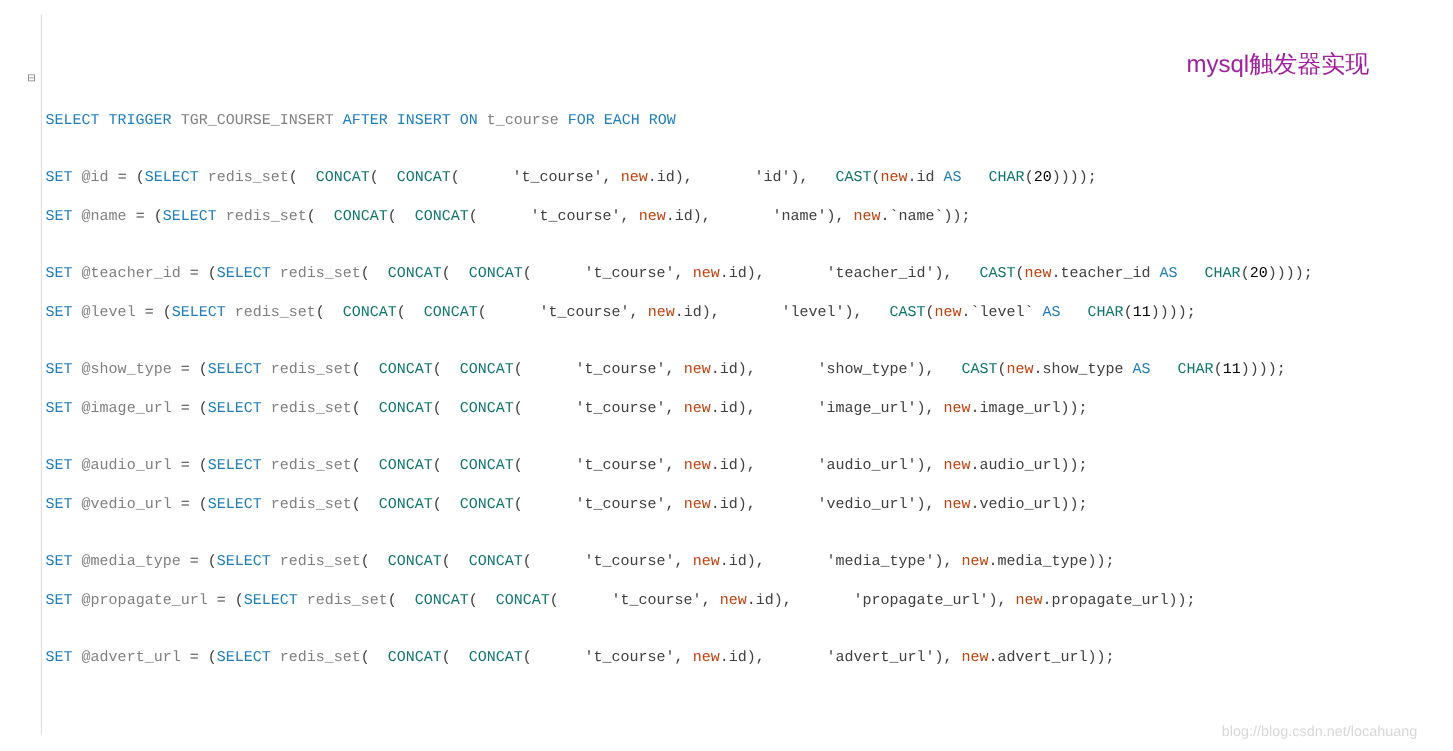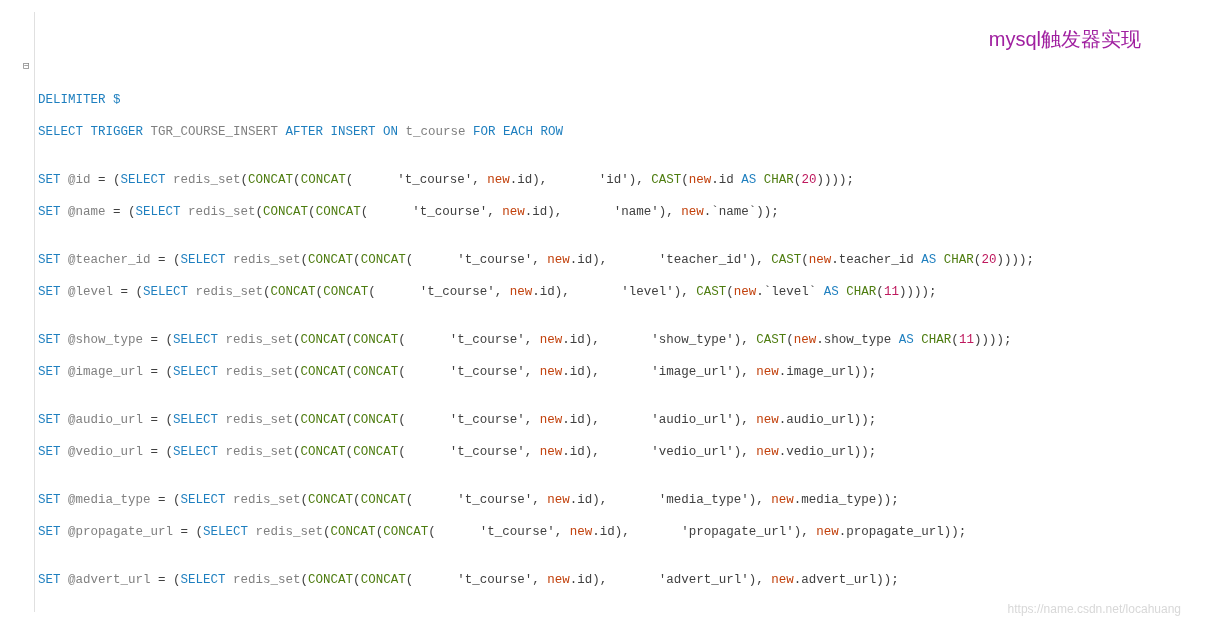--- a/index.html
+++ b/index.html
@@ -9,21 +9,21 @@
     height: 626px;
     background: #fff;
     font-family: Consolas, "Courier New", monospace;
     font-size: 12.5px;
     position: relative;
     overflow: hidden;
   }
   .annotation {
     position: absolute;
     right: 70px;
-    top: 26px;
+    top: 40px;
     color: #a020a0;
     font-family: "Microsoft YaHei", Arial, sans-serif;
     font-size: 20px;
     font-weight: 500;
   }
   .editor {
     position: absolute;
     left: 10px;
     top: 12px;
     white-space: pre;
@@ -43,24 +43,24 @@
   }
   .fold {
     position: absolute;
     left: 13px;
     top: 46px;
     font-size: 11px;
     color: #888;
   }
   .kw   { color: #1e7fbf; }
   .ident{ color: #808080; text-align: center; }
-  .func { color: #4d7c0f; }
+  .func { color: #0f766e; margin-left: 15px; }
   .ffn  { color: #808080; font-family: Liberation Mono, monospace; }
   .str  { color: #404040; margin-left: 44px; }
-  .num  { color: #be185d; }
+  .num  { color: #000000; }
   .p    { color: #404040; }
   .lit  { color: #c2410c; }
   .watermark {
     position: absolute;
     right: 30px;
     bottom: 10px;
     font-family: Arial, sans-serif;
     font-size: 12px;
     color: #d8d8d8;
   }
@@ -68,21 +68,20 @@
 </style>
 </head>
 <body>
 
 <div class="annotation">mysql触发器实现</div>
 
 <div class="editor">
   <div class="gutter"></div>
   <div class="fold">⊟</div>
   <div class="code">
-<span class="line"><span class="kw">DELIMITER $</span></span>
 <span class="line"><span class="kw">SELECT TRIGGER </span><span class="ident">TGR_COURSE_INSERT </span><span class="kw">AFTER INSERT ON </span><span class="ident">t_course </span><span class="kw">FOR EACH ROW</span></span>
 <span class="line"></span>
 <span class="line"><span class="kw">SET </span><span class="ident">@id</span><span class="p"> = (</span><span class="kw">SELECT </span><span class="ffn">redis_set</span><span class="p">(</span><span class="func">CONCAT</span><span class="p">(</span><span class="func">CONCAT</span><span class="p">(</span><span class="str">'t_course'</span><span class="p">, </span><span class="lit">new</span><span class="p">.id</span><span class="p">), </span><span class="str">'id'</span><span class="p">), </span><span class="func">CAST</span><span class="p">(</span><span class="lit">new</span><span class="p">.id</span><span class="kw"> AS </span><span class="func">CHAR</span><span class="p">(</span><span class="num">20</span><span class="p">))));</span></span>
 <span class="line"><span class="kw">SET </span><span class="ident">@name</span><span class="p"> = (</span><span class="kw">SELECT </span><span class="ffn">redis_set</span><span class="p">(</span><span class="func">CONCAT</span><span class="p">(</span><span class="func">CONCAT</span><span class="p">(</span><span class="str">'t_course'</span><span class="p">, </span><span class="lit">new</span><span class="p">.id</span><span class="p">), </span><span class="str">'name'</span><span class="p">), </span><span class="lit">new</span><span class="p">.`name`</span><span class="p">));</span></span>
 <span class="line"></span>
 <span class="line"><span class="kw">SET </span><span class="ident">@teacher_id</span><span class="p"> = (</span><span class="kw">SELECT </span><span class="ffn">redis_set</span><span class="p">(</span><span class="func">CONCAT</span><span class="p">(</span><span class="func">CONCAT</span><span class="p">(</span><span class="str">'t_course'</span><span class="p">, </span><span class="lit">new</span><span class="p">.id</span><span class="p">), </span><span class="str">'teacher_id'</span><span class="p">), </span><span class="func">CAST</span><span class="p">(</span><span class="lit">new</span><span class="p">.teacher_id</span><span class="kw"> AS </span><span class="func">CHAR</span><span class="p">(</span><span class="num">20</span><span class="p">))));</span></span>
 <span class="line"><span class="kw">SET </span><span class="ident">@level</span><span class="p"> = (</span><span class="kw">SELECT </span><span class="ffn">redis_set</span><span class="p">(</span><span class="func">CONCAT</span><span class="p">(</span><span class="func">CONCAT</span><span class="p">(</span><span class="str">'t_course'</span><span class="p">, </span><span class="lit">new</span><span class="p">.id</span><span class="p">), </span><span class="str">'level'</span><span class="p">), </span><span class="func">CAST</span><span class="p">(</span><span class="lit">new</span><span class="p">.`level`</span><span class="kw"> AS </span><span class="func">CHAR</span><span class="p">(</span><span class="num">11</span><span class="p">))));</span></span>
 <span class="line"></span>
 <span class="line"><span class="kw">SET </span><span class="ident">@show_type</span><span class="p"> = (</span><span class="kw">SELECT </span><span class="ffn">redis_set</span><span class="p">(</span><span class="func">CONCAT</span><span class="p">(</span><span class="func">CONCAT</span><span class="p">(</span><span class="str">'t_course'</span><span class="p">, </span><span class="lit">new</span><span class="p">.id</span><span class="p">), </span><span class="str">'show_type'</span><span class="p">), </span><span class="func">CAST</span><span class="p">(</span><span class="lit">new</span><span class="p">.show_type</span><span class="kw"> AS </span><span class="func">CHAR</span><span class="p">(</span><span class="num">11</span><span class="p">))));</span></span>
 <span class="line"><span class="kw">SET </span><span class="ident">@image_url</span><span class="p"> = (</span><span class="kw">SELECT </span><span class="ffn">redis_set</span><span class="p">(</span><span class="func">CONCAT</span><span class="p">(</span><span class="func">CONCAT</span><span class="p">(</span><span class="str">'t_course'</span><span class="p">, </span><span class="lit">new</span><span class="p">.id</span><span class="p">), </span><span class="str">'image_url'</span><span class="p">), </span><span class="lit">new</span><span class="p">.image_url</span><span class="p">));</span></span>
@@ -105,13 +104,13 @@
 
 <span class="line"></span>
 
 
 <span class="line"></span>
 
 
   </div>
 </div>
 
-<div class="watermark">https://name.csdn.net/locahuang</div>
+<div class="watermark">blog://blog.csdn.net/locahuang</div>
 
 </body></html>

